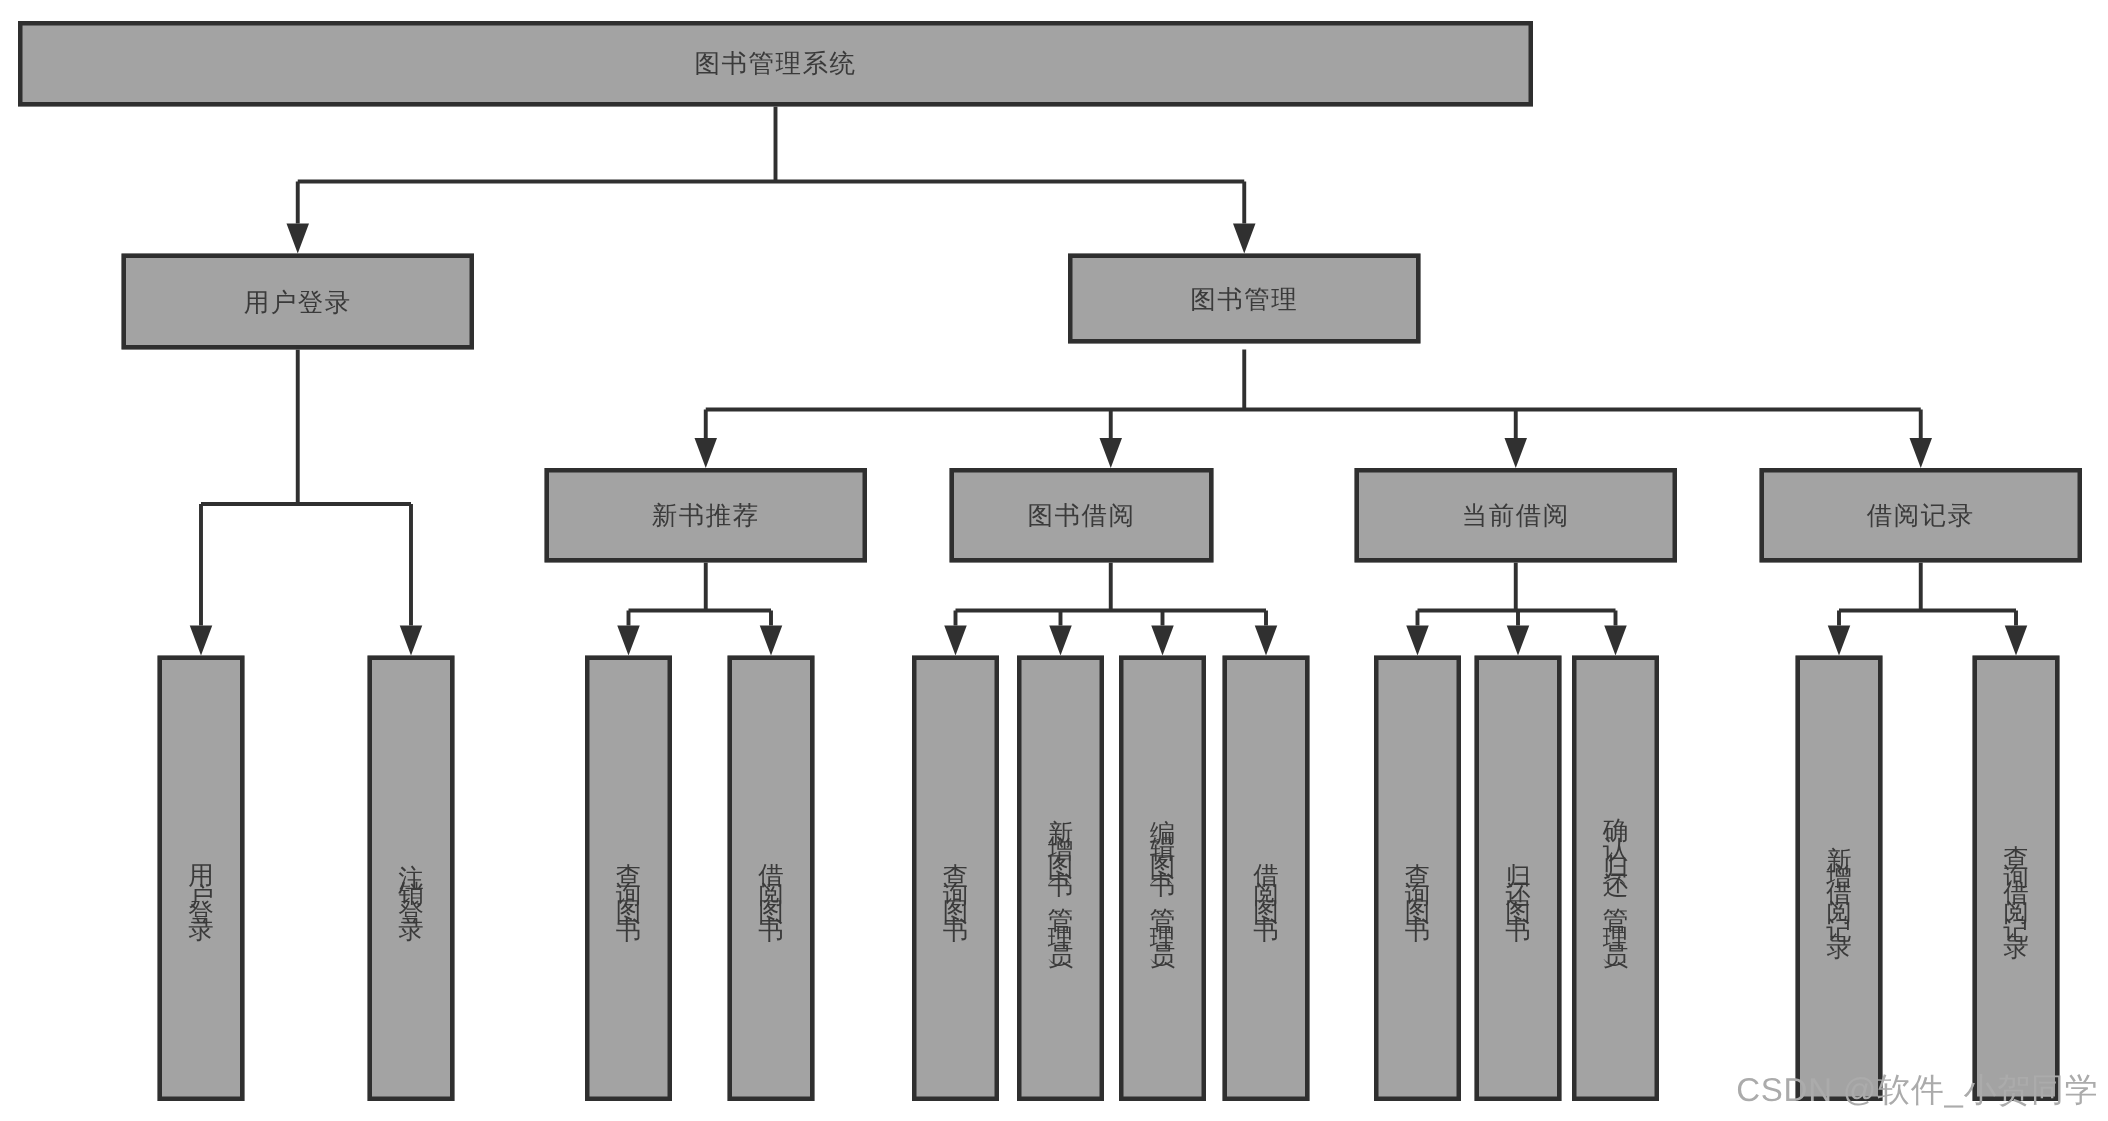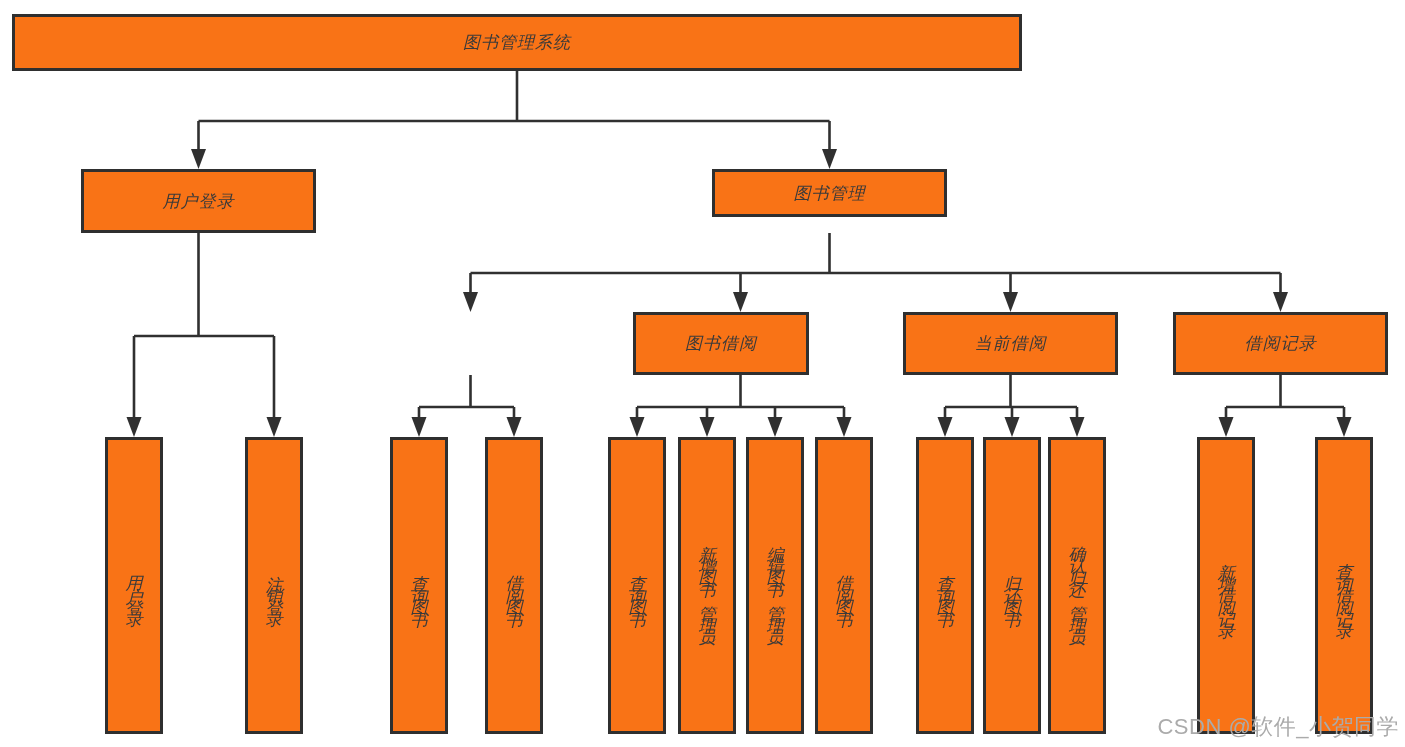--- a/index.html
+++ b/index.html
@@ -16,28 +16,27 @@
     background:var(--background);
     font-family:"Liberation Sans","DejaVu Sans",sans-serif;
     overflow:hidden;
   }
   .edges{position:absolute;left:0;top:0;width:1405px;height:747px;}
   .edges path{stroke:var(--line);stroke-width:2.6;fill:none;}
   .edges polygon{fill:var(--line);stroke:none;}
   .node{
     position:absolute;
     box-sizing:border-box;
-    background:#f97316;
+    background:#a3a3a3;
     border:3px solid var(--box-border);
     display:flex;
     align-items:center;
     justify-content:center;
     color:var(--text);
     font-size:17px;
-    font-style:italic;
   }
   .node.h .lbl{letter-spacing:1px;white-space:nowrap;}
   .node.v .lbl{
     writing-mode:vertical-rl;
     text-orientation:mixed;
     letter-spacing:12px;
     line-height:1;
   }
   .watermark{
     position:absolute;
@@ -96,24 +95,27 @@
     </g>
   </svg>
 
   <div class="node h" style="left:12px;top:14px;width:1010px;height:57px">
     <span class="lbl">图书管理系统</span>
   </div>
 
   <div class="node h" style="left:81px;top:169px;width:235px;height:64px">
     <span class="lbl">用户登录</span>
   </div>
-  <div class="node h" style="left:712px;top:169px;width:235px;height:48px">
+  <div class="node h" style="left:712px;top:169px;width:235px;height:60px">
     <span class="lbl">图书管理</span>
   </div>
 
+  <div class="node h" style="left:363px;top:312px;width:215px;height:63px">
+    <span class="lbl">新书推荐</span>
+  </div>
   <div class="node h" style="left:633px;top:312px;width:176px;height:63px">
     <span class="lbl">图书借阅</span>
   </div>
   <div class="node h" style="left:903px;top:312px;width:215px;height:63px">
     <span class="lbl">当前借阅</span>
   </div>
   <div class="node h" style="left:1173px;top:312px;width:215px;height:63px">
     <span class="lbl">借阅记录</span>
   </div>
 

